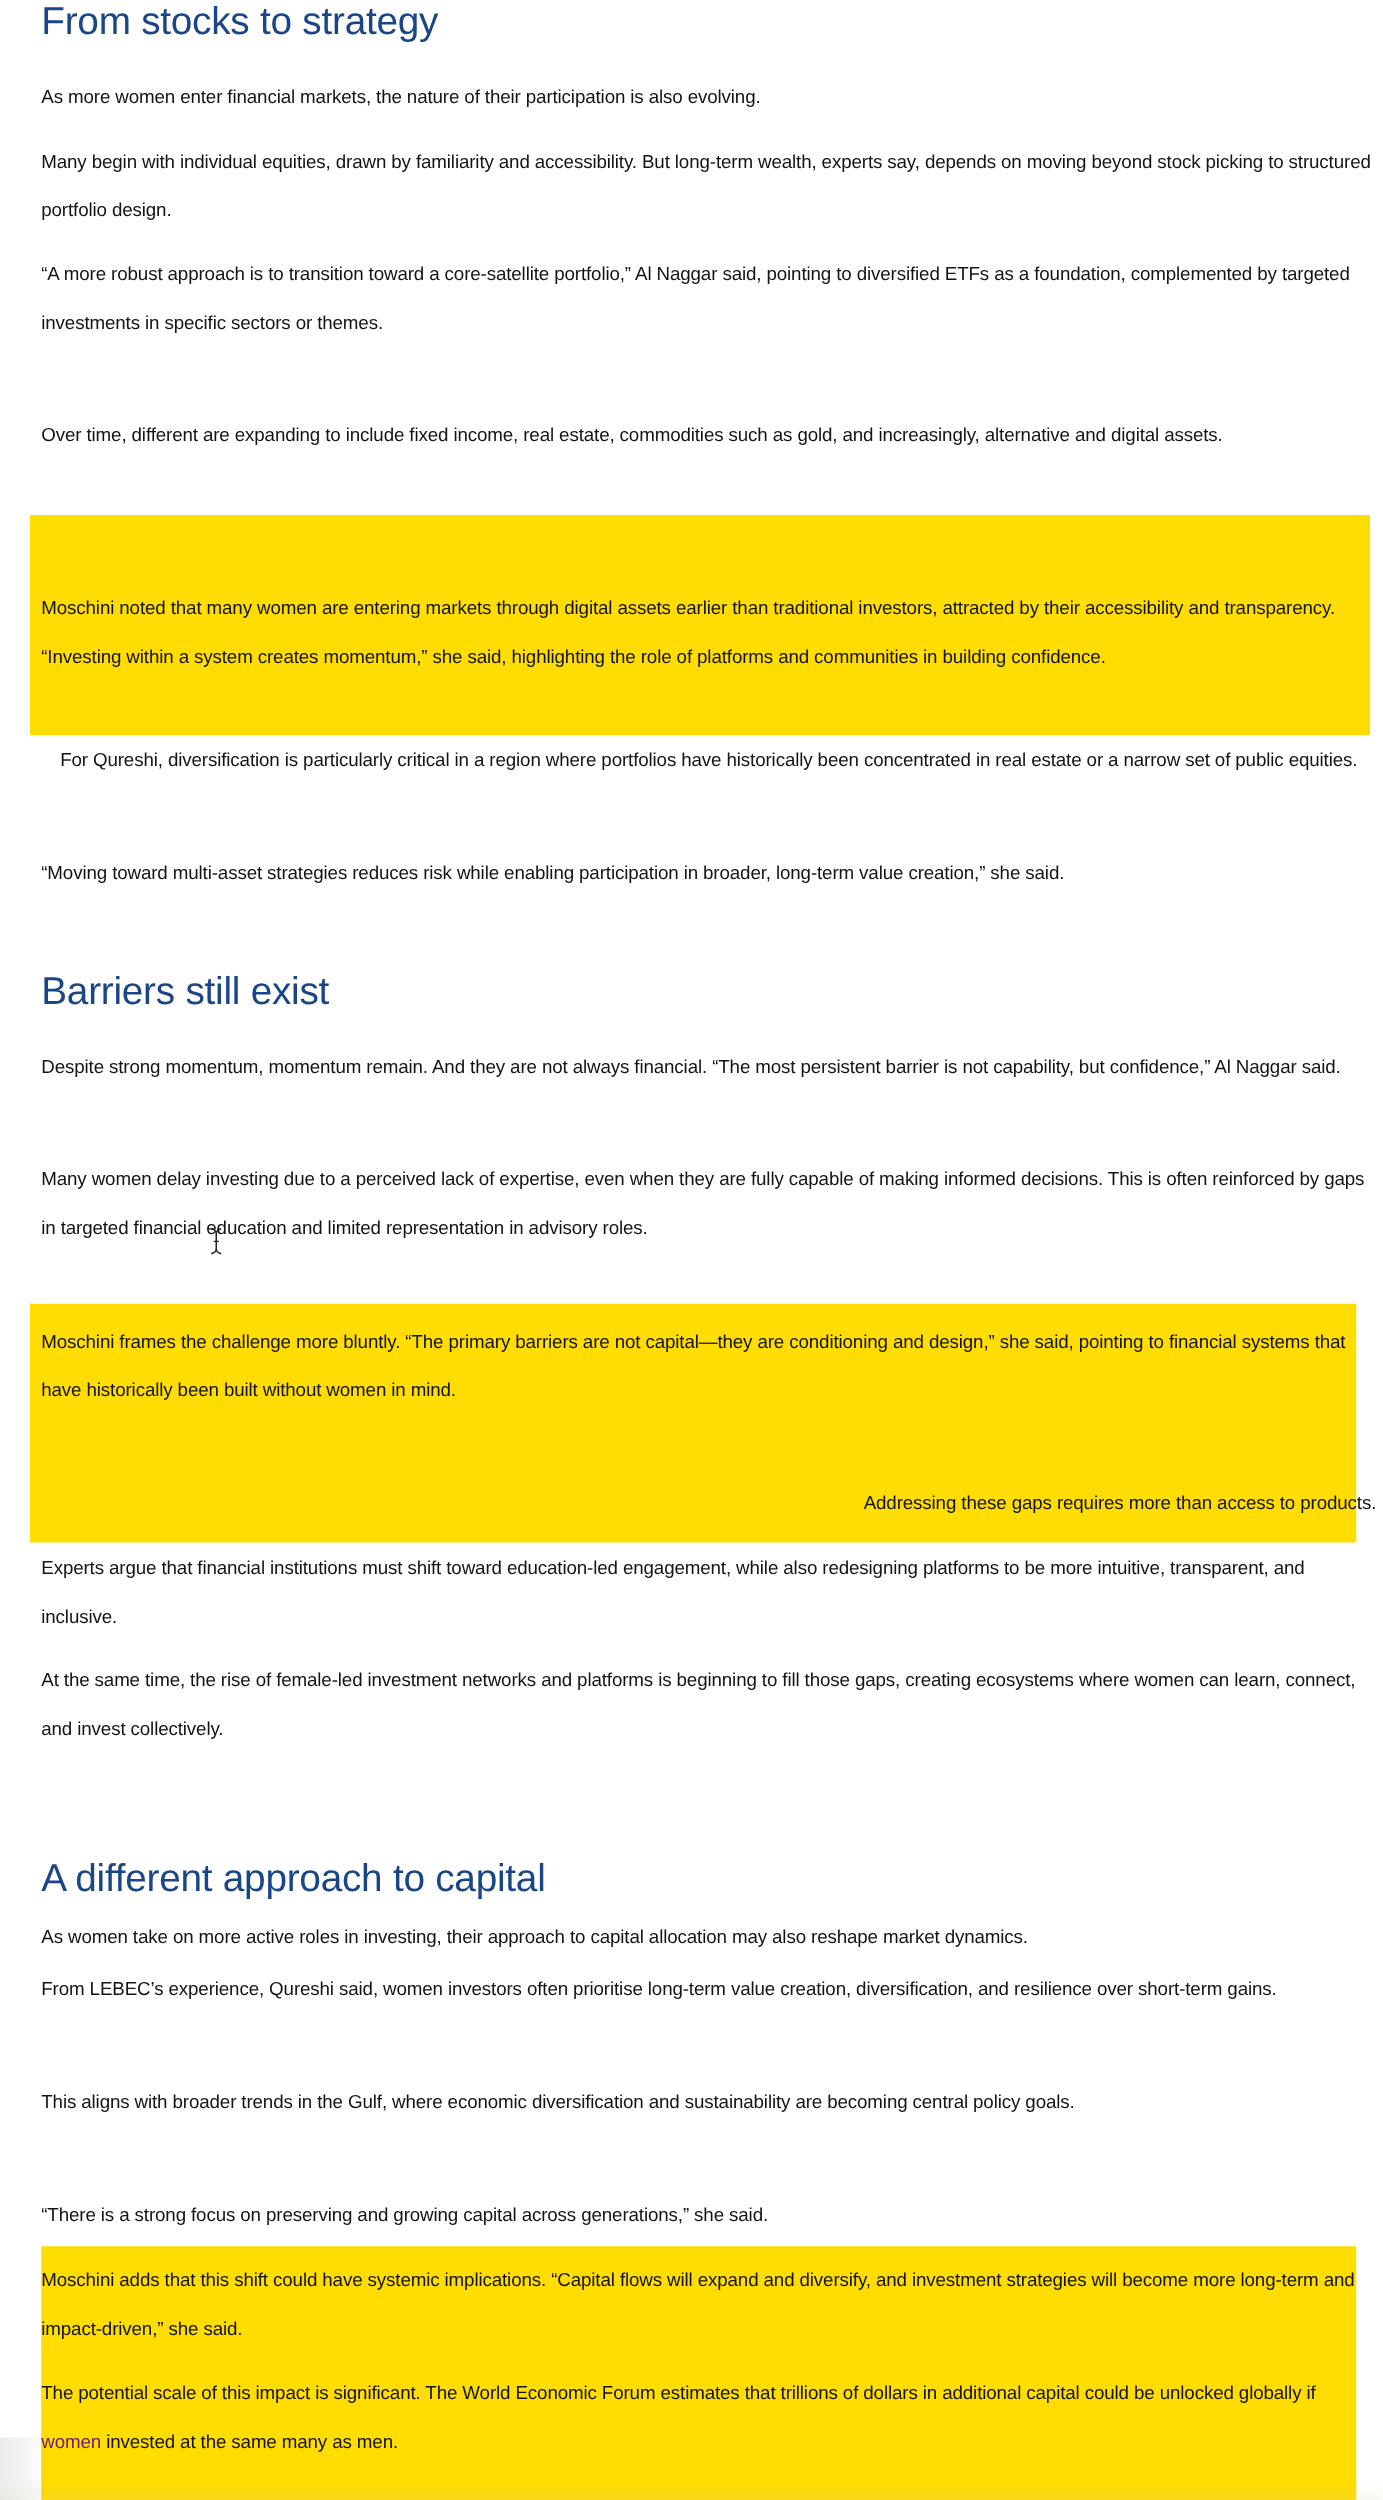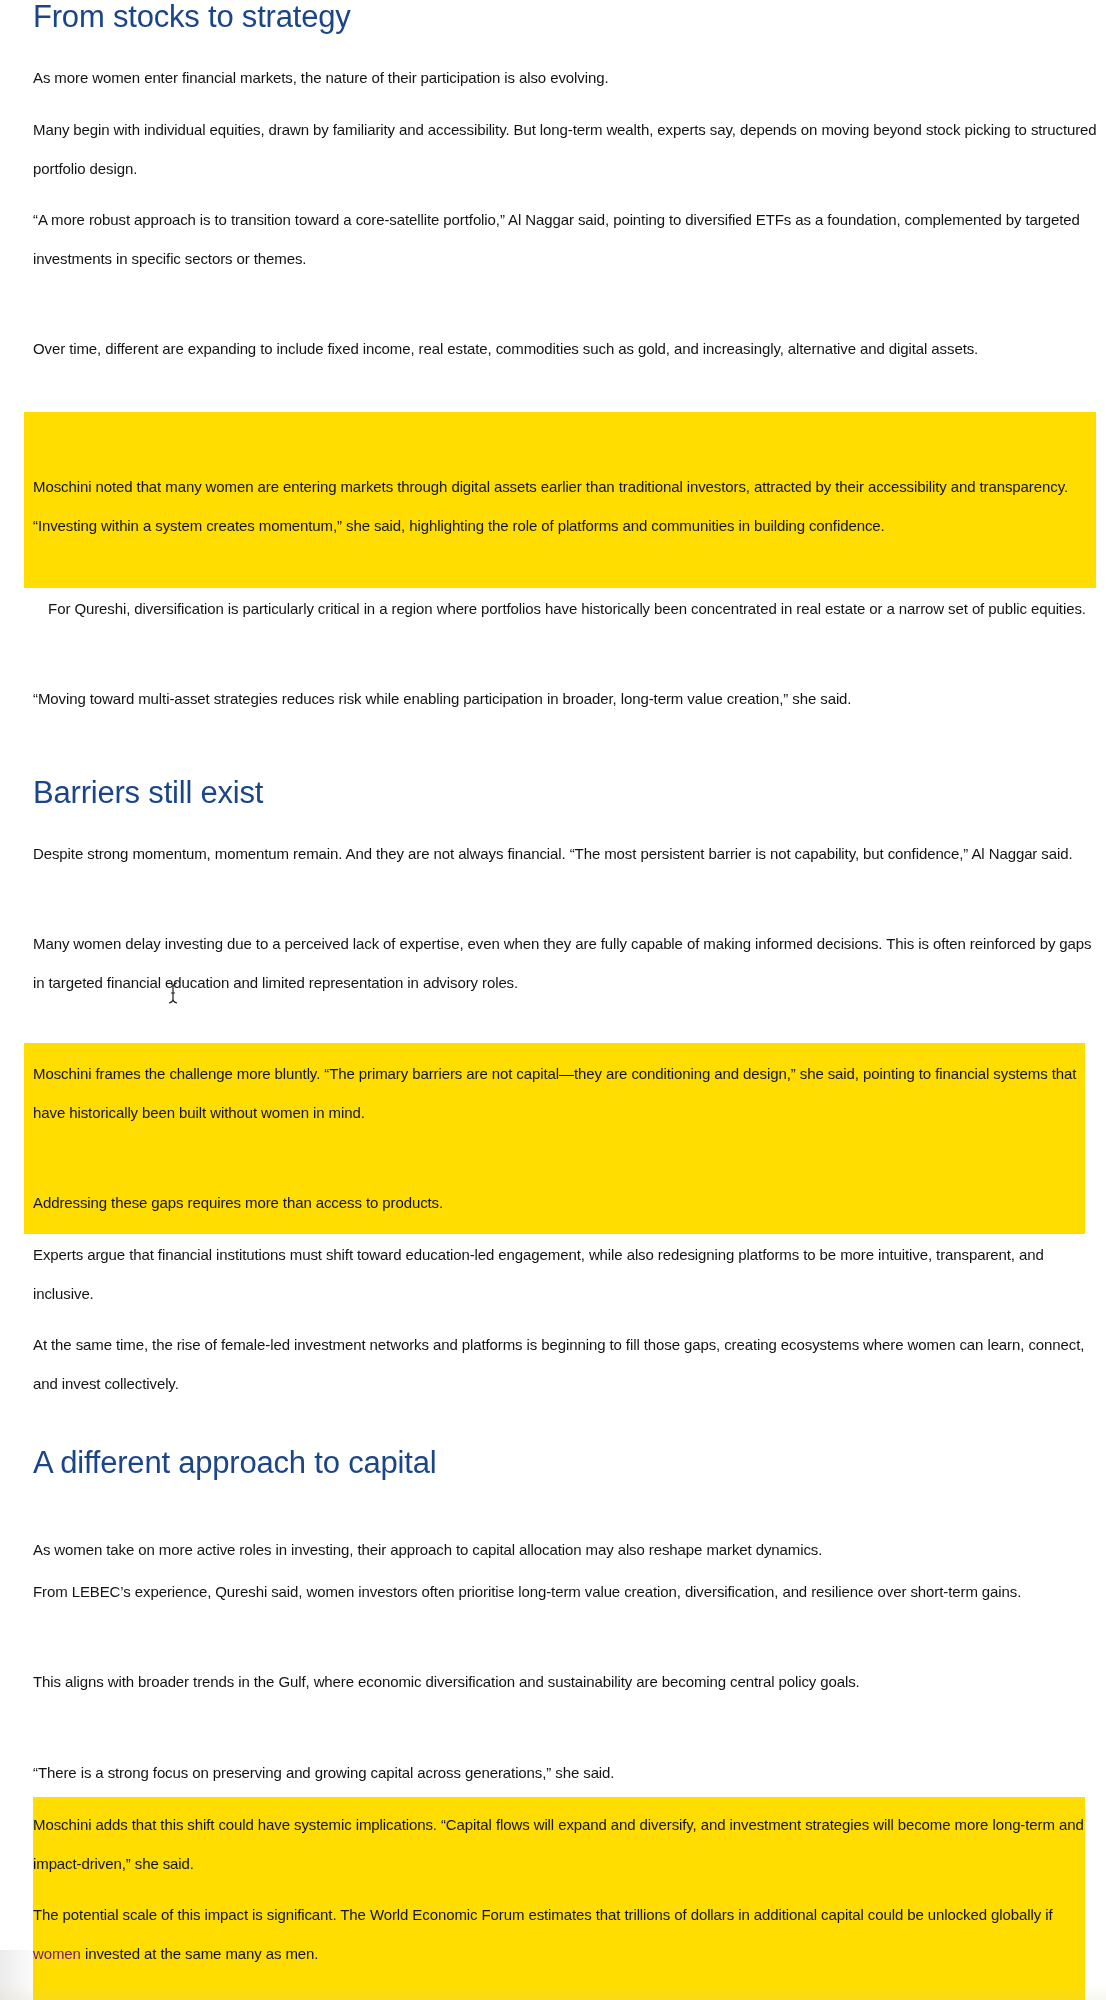--- a/index.html
+++ b/index.html
@@ -48,25 +48,25 @@
   <p class="p" style="top:201px;">“A more robust approach is to transition toward a core-satellite portfolio,” Al Naggar said, pointing to diversified ETFs as a foundation, complemented by targeted investments in specific sectors or themes.</p>
   <p class="p" style="top:330px;">Over time, different are expanding to include fixed income, real estate, commodities such as gold, and increasingly, alternative and digital assets.</p>
   <p class="p" style="top:420px;margin-top:48px;">Moschini noted that many women are entering markets through digital assets earlier than traditional investors, attracted by their accessibility and transparency. “Investing within a system creates momentum,” she said, highlighting the role of platforms and communities in building confidence.</p>
   <p class="p" style="top:590px;text-align:center;">For Qureshi, diversification is particularly critical in a region where portfolios have historically been concentrated in real estate or a narrow set of public equities.</p>
   <p class="p" style="top:680px;">“Moving toward multi-asset strategies reduces risk while enabling participation in broader, long-term value creation,” she said.</p>
 
   <h2 class="h" style="top:774px;">Barriers still exist</h2>
   <p class="p" style="top:835px;">Despite strong momentum, momentum remain. And they are not always financial. “The most persistent barrier is not capability, but confidence,” Al Naggar said.</p>
   <p class="p" style="top:925px;">Many women delay investing due to a perceived lack of expertise, even when they are fully capable of making informed decisions. This is often reinforced by gaps in targeted financial education and limited representation in advisory roles.</p>
   <p class="p" style="top:1055px;">Moschini frames the challenge more bluntly. “The primary barriers are not capital—they are conditioning and design,” she said, pointing to financial systems that have historically been built without women in mind.</p>
-  <p class="p" style="top:1184px;">Addressing these gaps requires more than access to products.</p>
+  <p class="p" style="top:1184px;text-align:right;">Addressing these gaps requires more than access to products.</p>
   <p class="p" style="top:1236px;">Experts argue that financial institutions must shift toward education-led engagement, while also redesigning platforms to be more intuitive, transparent, and inclusive.</p>
   <p class="p" style="top:1326px;">At the same time, the rise of female-led investment networks and platforms is beginning to fill those gaps, creating ecosystems where women can learn, connect, and invest collectively.</p>
 
-  <h2 class="h" style="top:1444px;">A different approach to capital</h2>
+  <h2 class="h" style="top:1484px;">A different approach to capital</h2>
   <p class="p" style="top:1483px;margin-top:48px;">As women take on more active roles in investing, their approach to capital allocation may also reshape market dynamics.</p>
   <p class="p" style="top:1573px;">From LEBEC’s experience, Qureshi said, women investors often prioritise long-term value creation, diversification, and resilience over short-term gains.</p>
   <p class="p" style="top:1663px;">This aligns with broader trends in the Gulf, where economic diversification and sustainability are becoming central policy goals.</p>
   <p class="p" style="top:1754px;">“There is a strong focus on preserving and growing capital across generations,” she said.</p>
   <p class="p" style="top:1806px;">Moschini adds that this shift could have systemic implications. “Capital flows will expand and diversify, and investment strategies will become more long-term and impact-driven,” she said.</p>
   <p class="p" style="top:1896px;"><span>The potential scale of this impact is significant. The World Economic Forum estimates that trillions of dollars in additional capital could be unlocked globally if </span><a class="link">women</a><span> invested at the same many as men.</span></p>
 
   <svg class="cursor-ibeam" viewBox="0 0 10 22">
     <path d="M1 1 Q5 2 5 5 L5 17 Q5 20 1 21 M9 1 Q5 2 5 5 M5 17 Q5 20 9 21" stroke="#222" stroke-width="1.2" fill="none"></path>
     <path d="M3 11 L7 11" stroke="#222" stroke-width="1"></path>

